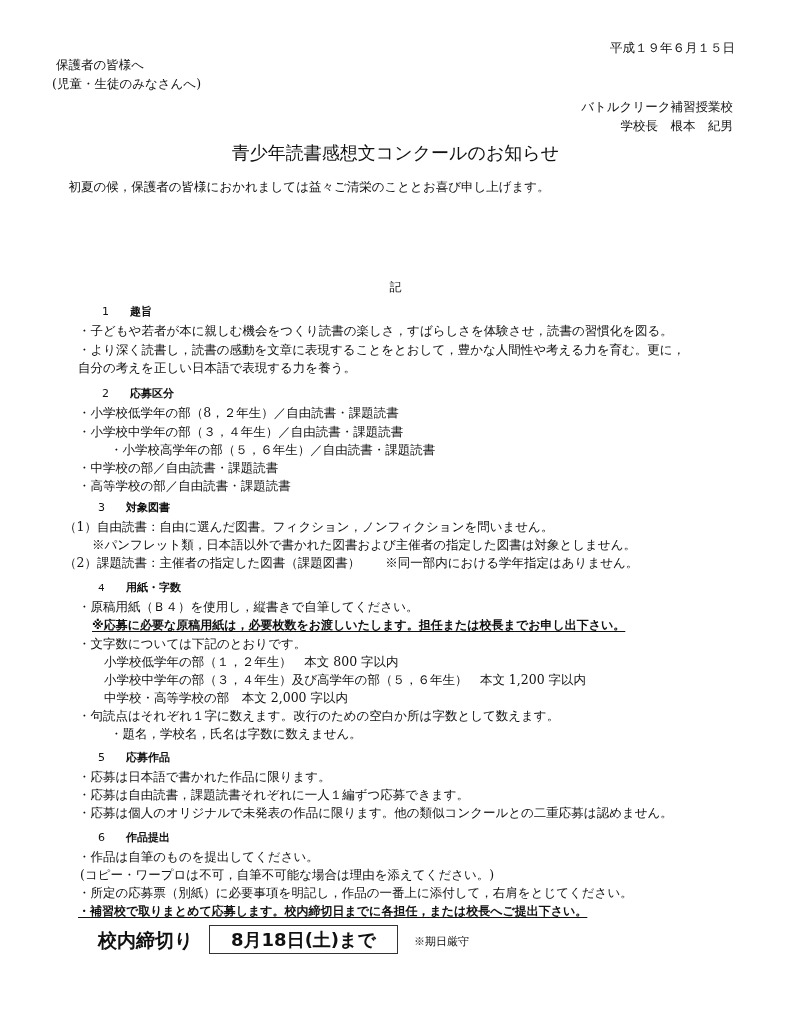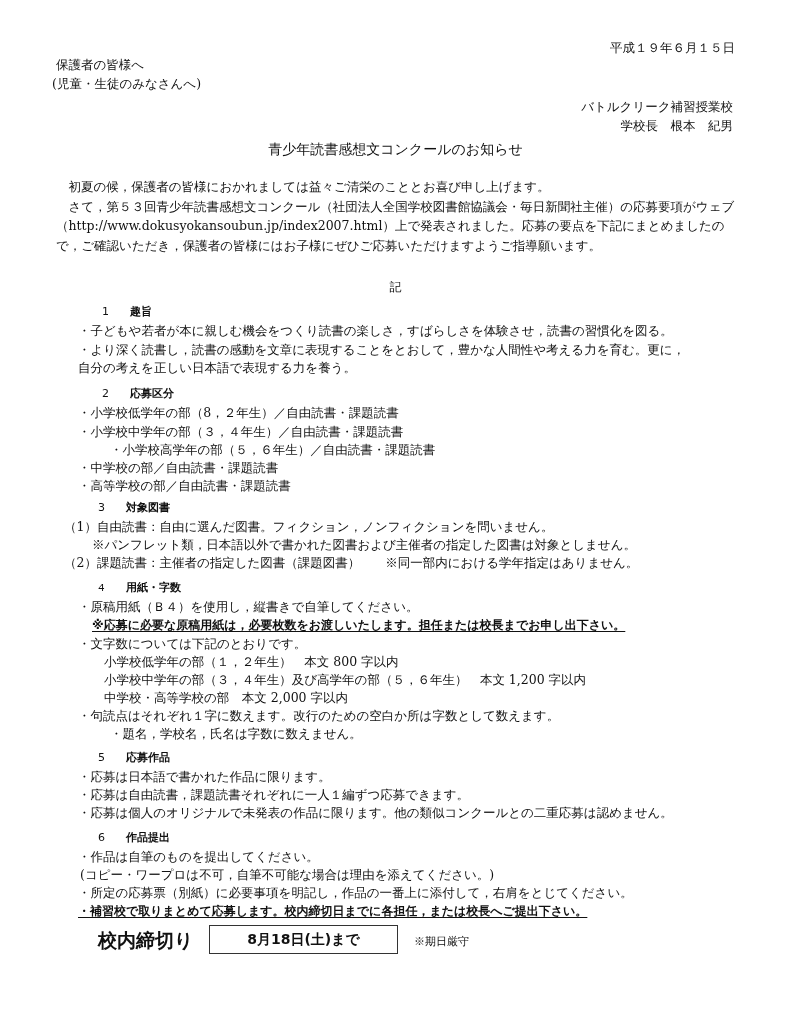--- a/index.html
+++ b/index.html
@@ -8,52 +8,51 @@
       font-family: "DejaVu Serif", "Liberation Serif", serif;
       color: #111; font-size: 12.5px;
     }
     .abs { position: absolute; white-space: nowrap; }
     .gothic { font-family: "DejaVu Sans", "Liberation Sans", sans-serif; }
     .date { top: 40px; right: 56px; font-size: 12.5px; }
     .to1 { top: 57px; left: 56px; }
     .to2 { top: 76px; left: 52px; }
     .from1 { top: 99px; right: 58px; }
     .from2 { top: 118px; right: 58px; }
-    .title { top: 141px; left: 0; width: 791px; text-align: center; font-size: 14px; }
+    .title { top: 141px; left: 0; width: 791px; text-align: center; font-size: 18px; }
     .intro { top: 177px; left: 56px; width: 686px; white-space: normal; line-height: 19.5px; }
     .intro p { margin: 0; }
     .ki { top: 279px; left: 0; width: 791px; text-align: center; font-size: 12px; }
     .sec-head { font-weight: bold; font-size: 11px; margin-left: 42px; }
     .sec-head .num { display: inline-block; width: 28px; padding-left: 0; font-weight: normal; }
     .line { line-height: 18px; }
     .u-bold { font-weight: bold; text-decoration: underline; text-underline-offset: 2px; font-family: "DejaVu Sans", "Liberation Sans", sans-serif; font-size: 12px; }
     .deadline-label { top: 928px; left: 98px; font-size: 19px; font-weight: bold; }
     .deadline-box {
       top: 925px; left: 209px; width: 187px; height: 27px;
-      border: 1.5px solid #333; font-size: 14px; font-weight: bold;
+      border: 1.5px solid #333; font-size: 18px; font-weight: bold;
       text-align: center; line-height: 27px;
     }
     .deadline-note { top: 934px; left: 414px; font-size: 11px; }
   </style>
 </head>
 <body>
 
 <div>
 
   <div class="abs date">平成１９年６月１５日</div>
   <div class="abs to1">保護者の皆様へ</div>
   <div class="abs to2">(児童・生徒のみなさんへ)</div>
   <div class="abs from1">バトルクリーク補習授業校</div>
   <div class="abs from2">学校長　根本　紀男</div>
 
   <div class="abs title gothic">青少年読書感想文コンクールのお知らせ</div>
 
   <div class="abs intro">
     <p style="text-indent:1em">初夏の候，保護者の皆様におかれましては益々ご清栄のこととお喜び申し上げます。</p>
-    <p style="text-indent:1em">さて，第５３回青少年読書感想文コンクール（社団法人全国学校図書館協議会・毎日新聞社主催）の応募要項がウェブ（http://www.dokusyokansoubun.jp/index2007.html）上で発表されました。応募の要点を下記にまとめましたので，ご確認いただき，保護者の皆様にはお子様にぜひご応募いただけますようご指導願います。</p>
   </div>
 
   <div class="abs ki">記</div>
 
   <div class="abs gothic sec-head" style="top:304px;left:60px;">
     <span class="num">1</span><span>趣旨</span>
   </div>
   <div class="abs line" style="top:322px;left:78px;">・子どもや若者が本に親しむ機会をつくり読書の楽しさ，すばらしさを体験させ，読書の習慣化を図る。</div>
   <div class="abs line" style="top:341px;left:78px;">・より深く読書し，読書の感動を文章に表現することをとおして，豊かな人間性や考える力を育む。更に，</div>
   <div class="abs line" style="top:359px;left:78px;">自分の考えを正しい日本語で表現する力を養う。</div>

